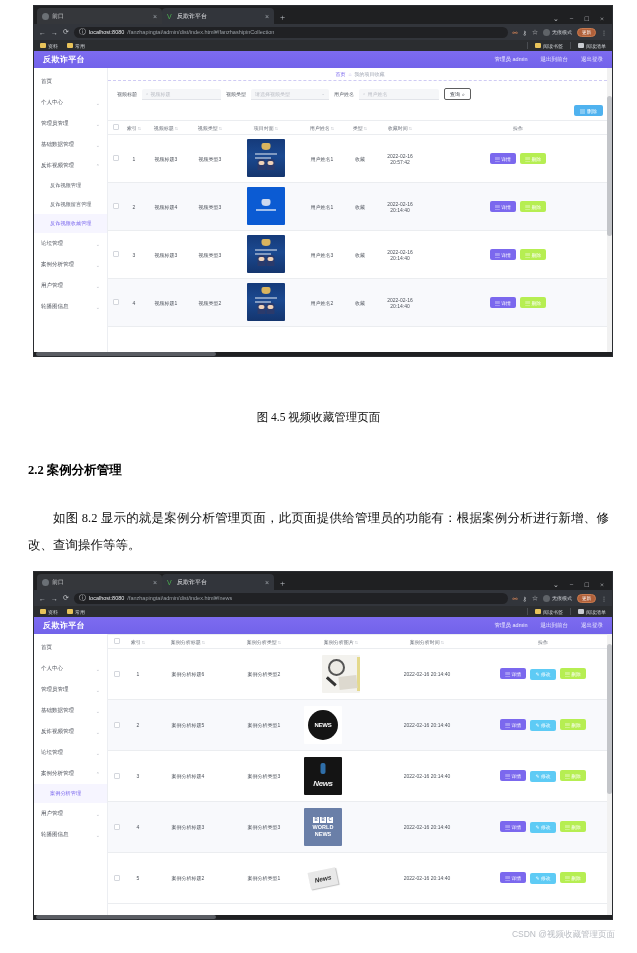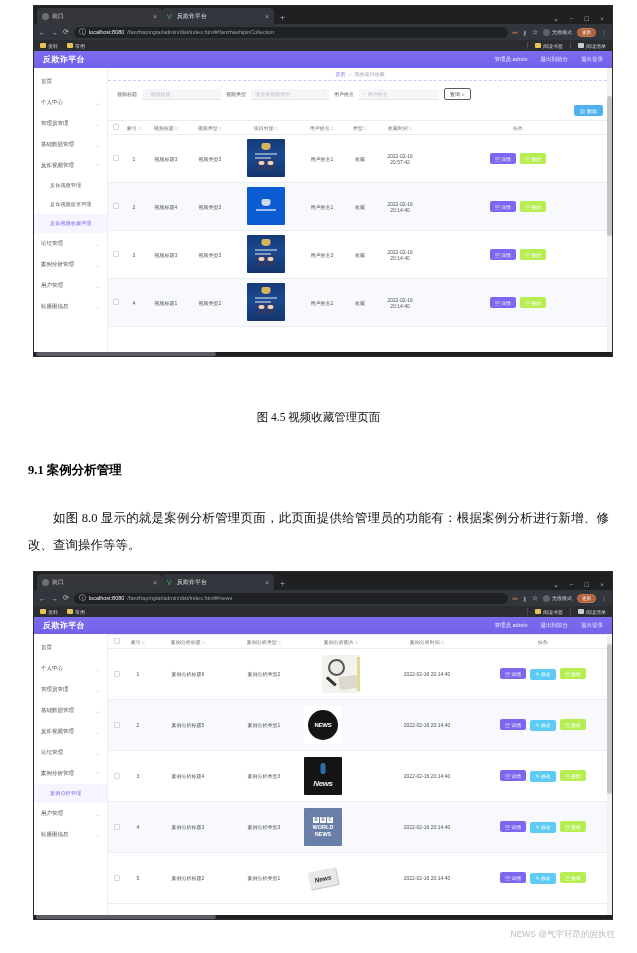--- a/index.html
+++ b/index.html
@@ -540,25 +540,25 @@
   <div class="hscroll">
     <div class="knobh"></div>
   </div>
 </div>
 
 <div class="doc" style="top:410px;">
   <div class="figcap">图 4.5 视频收藏管理页面</div>
 </div>
 
 <div class="doc" style="top:462px; padding-left:28px;">
-  <div class="h2">9.1 案例分析管理</div>
+  <div class="h2">2.2 案例分析管理</div>
 </div>
 
 <div class="doc" style="top:505px; padding:0 28px;">
-  <div class="para" style="text-indent:25px;">如图 8.0 显示的就是案例分析管理页面，此页面提供给管理员的功能有：根据案例分析进行新增、修改、查询操作等等。</div>
+  <div class="para" style="text-indent:25px;">如图 8.2 显示的就是案例分析管理页面，此页面提供给管理员的功能有：根据案例分析进行新增、修改、查询操作等等。</div>
 </div>
 
 <div class="browser" id="browser-2">
 
   <div class="tabstrip">
     <div class="tab bg">
       <span class="tfav" style="background:#6b7075"></span>
       <span class="tlabel">前口</span>
       <span class="tclose">×</span>
     </div>
@@ -844,13 +844,13 @@
         </div>
       </section>
     </div>
   </div>
 
   <div class="hscroll">
     <div class="knobh"></div>
   </div>
 </div>
 
-<div class="watermark">NEWS @气宇轩昂的固执狂</div>
+<div class="watermark">CSDN @视频收藏管理页面</div>
 
 </body></html>

